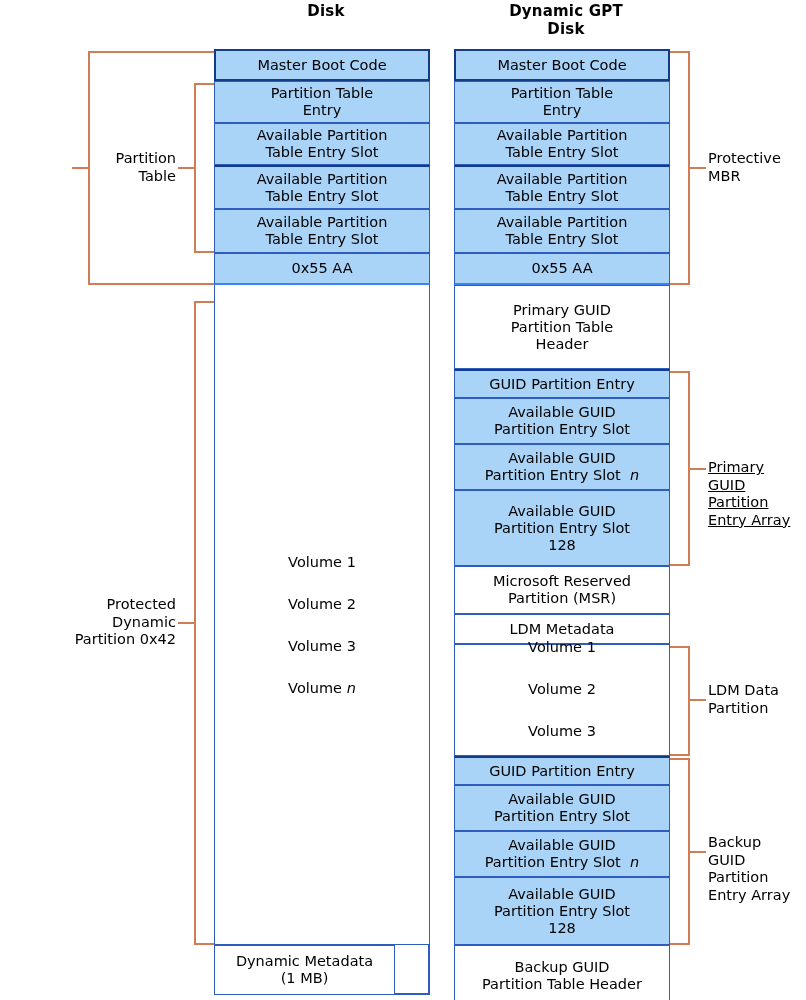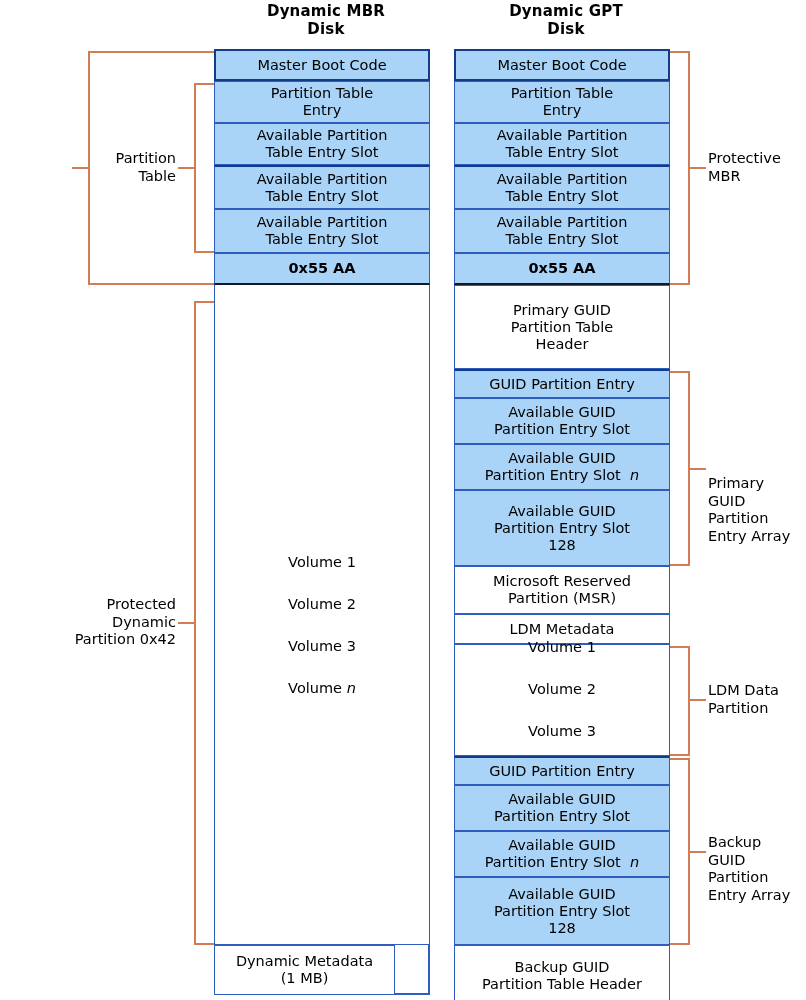--- a/index.html
+++ b/index.html
@@ -30,21 +30,21 @@
   .row{
     position:absolute;box-sizing:border-box;
     display:flex;align-items:center;justify-content:center;
     text-align:center;
     font-size:14.5px;line-height:17px;
     border:1px solid #2F5CBF;
     background:#ffffff;
   }
   .row.fill{background:#AAD4F7;}
   .row.thick-top{border-top:2px solid #123C88;}
-  .row.thick-bot{border-bottom:2px solid #0f172a;font-weight:bold;}
+  .row.thick-bot{border-bottom:2px solid #3b82f6;}
   .row.thick-all{border:2px solid #123C88;}
   .row .txt{display:block;width:100%;padding:0 16px;}
   .row em{font-style:italic;}
 
   
   .vol{
     position:absolute;box-sizing:border-box;
     display:flex;align-items:center;justify-content:center;
     font-size:14.5px;line-height:21px;
     border:1px solid #2F5CBF;background:#ffffff;
@@ -72,21 +72,20 @@
   }
   .lbl.r{text-align:right;}
   .lbl.l{text-align:left;}
 </style>
 </head>
 <body>
 
 <div class="stage">
 
   <div class="col-title" style="left:212px;top:2px;width:228px;">
-    <div>Dynamic MBR</div>
     <div>Disk</div>
   </div>
   <div class="col-title" style="left:452px;top:2px;width:228px;">
     <div>Dynamic GPT</div>
     <div>Disk</div>
   </div>
 
   <div class="disk" style="left:214px;top:49px;width:216px;height:946px;"></div>
 
   <div class="row fill thick-all" style="left:214px;top:49px;width:216px;height:32px;">
@@ -213,21 +212,21 @@
 
   <div class="br left-facing" style="left:670px;top:51px;width:20px;height:234px;"></div>
   <div class="tick" style="left:690px;top:167px;width:16px;"></div>
   <div class="lbl l" style="left:708px;top:150px;width:96px;">
     <div>Protective</div>
     <div>MBR</div>
   </div>
 
   <div class="br left-facing" style="left:670px;top:371px;width:20px;height:195px;"></div>
   <div class="tick" style="left:690px;top:468px;width:16px;"></div>
-  <div class="lbl l" style="left:708px;top:475px;width:98px;">
+  <div class="lbl l" style="left:708px;top:459px;width:98px;text-decoration:underline;">
     <div>Primary</div>
     <div>GUID</div>
     <div>Partition</div>
     <div>Entry Array</div>
   </div>
 
   <div class="br left-facing" style="left:670px;top:646px;width:20px;height:110px;"></div>
   <div class="tick" style="left:690px;top:699px;width:16px;"></div>
   <div class="lbl l" style="left:708px;top:682px;width:96px;">
     <div>LDM Data</div>

